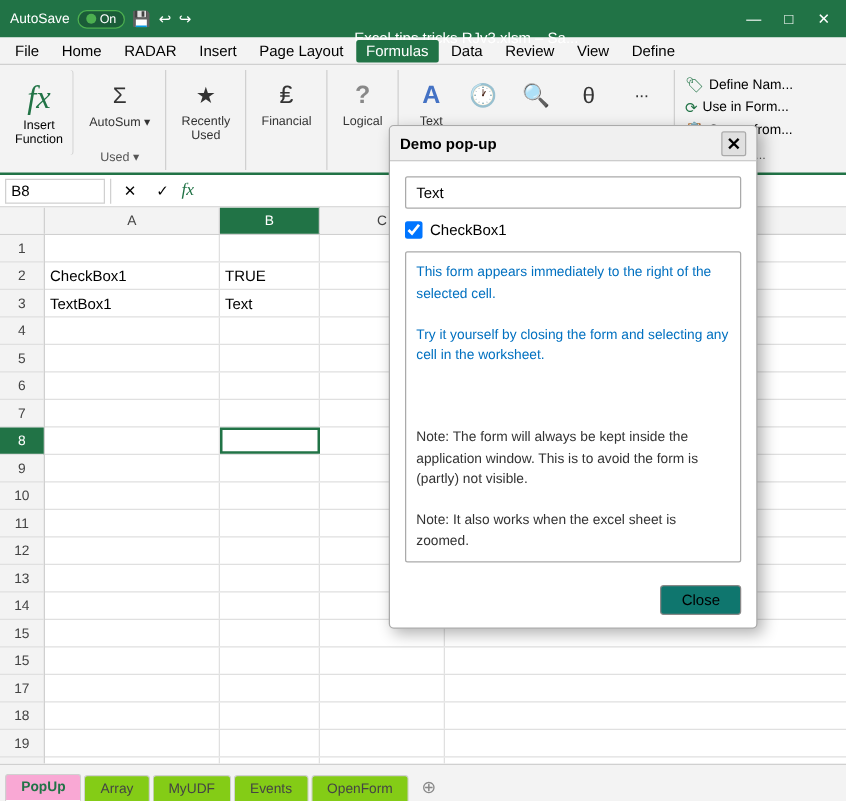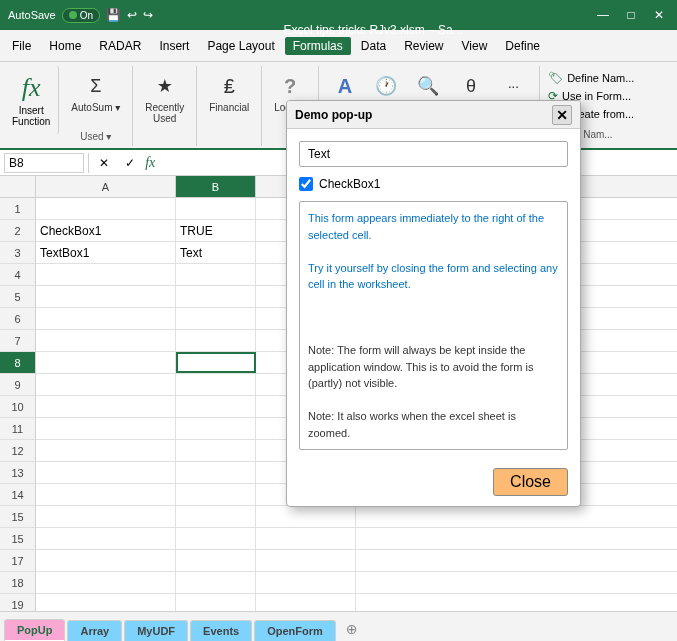--- a/index.html
+++ b/index.html
@@ -62,21 +62,21 @@
       width: 20px; height: 20px;
       display: flex; align-items: center; justify-content: center;
       cursor: pointer;
       font-size: 12px;
     }
 
     
     .menu-bar {
       background: #f3f3f3;
       border-bottom: 1px solid #d0d0d0;
-      height: 32px;
+      height: 22px;
       display: flex;
       align-items: center;
       padding: 0 4px;
       gap: 2px;
     }
     .menu-item {
       padding: 2px 8px;
       font-size: 12px;
       cursor: pointer;
       border-radius: 2px;
@@ -320,44 +320,43 @@
       left: 0;
       right: 0;
     }
     .sheet-tab {
       padding: 4px 12px;
       border: 1px solid #d0d0d0;
       border-bottom: none;
       border-radius: 3px 3px 0 0;
       cursor: pointer;
       font-size: 11px;
-      background: #7dd3fc;
+      background: #84cc16;
       color: #444;
-      font-weight: bold;
     }
     .sheet-tab.active {
       background: #f9a8d4;
       color: #217346;
       font-weight: bold;
       border-bottom: 2px solid white;
       margin-bottom: -1px;
       text-align: right;
     }
     .sheet-tab-add {
       padding: 4px 8px;
       cursor: pointer;
       font-size: 14px;
       color: #888;
     }
 
     
     .demo-popup {
       position: absolute;
       top: 100px;
-      left: 286px;
+      left: 311px;
       width: 295px;
       background: white;
       border: 1px solid #aaa;
       box-shadow: 4px 4px 12px rgba(0,0,0,0.3);
       z-index: 200;
       border-radius: 4px;
       overflow: hidden;
     }
     .popup-titlebar {
       background: #f0f0f0;
@@ -415,23 +414,23 @@
     }
     .popup-description .highlight { color: #0070c0; }
     .popup-footer {
       display: flex;
       justify-content: flex-end;
       padding: 6px 12px 10px 12px;
     }
     .popup-close-main-btn {
       padding: 4px 16px;
       border: 1px solid #888;
-      background: #fdba74;
-      cursor: pointer;
-      font-size: 16px;
+      background: #0f766e;
+      cursor: pointer;
+      font-size: 12px;
       border-radius: 3px;
     }
   </style>
 </head>
 <body>
 
 <div class="title-bar">
   <div class="title-bar-left">
     <span class="autosave-label">AutoSave</span>
     <div class="autosave-toggle">

